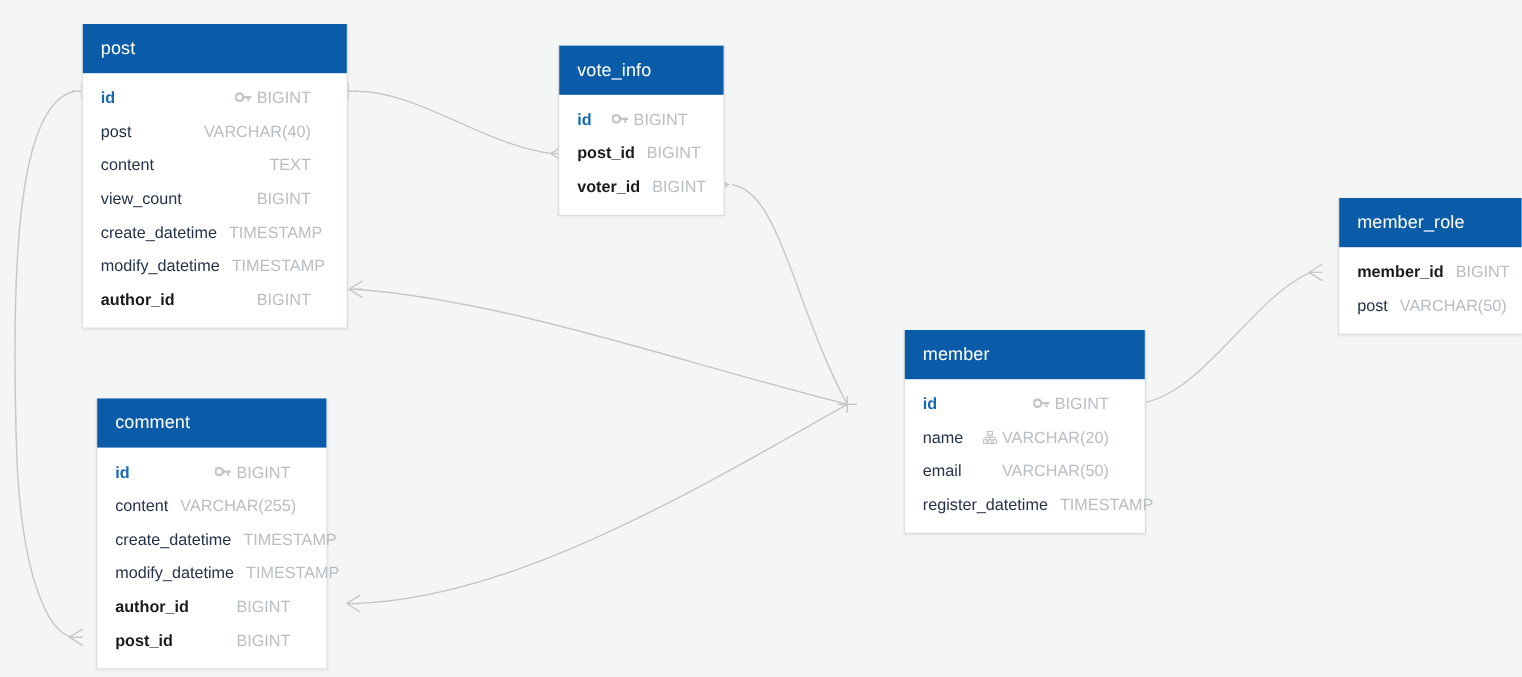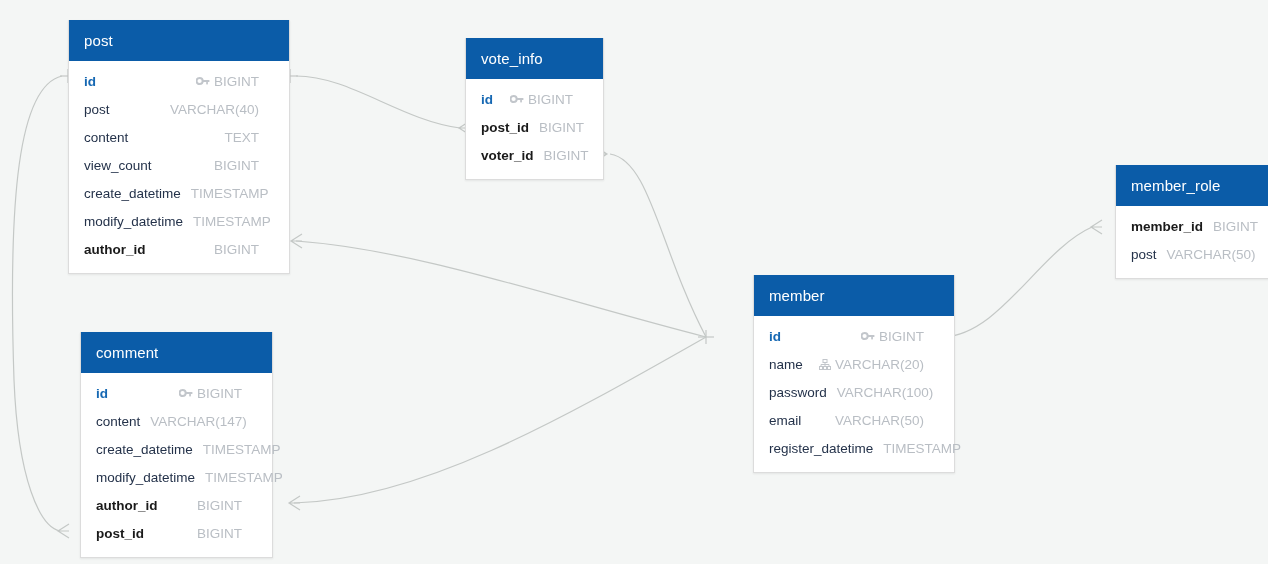--- a/index.html
+++ b/index.html
@@ -229,27 +229,20 @@
                   <rect x="4" y="0.5" width="4" height="3" fill="none" stroke="#c2c6cb" stroke-width="1"></rect>
                   <rect x="0.5" y="7.5" width="3" height="3" fill="none" stroke="#c2c6cb" stroke-width="1"></rect>
                   <rect x="4.5" y="7.5" width="3" height="3" fill="none" stroke="#c2c6cb" stroke-width="1"></rect>
                   <rect x="8.5" y="7.5" width="3" height="3" fill="none" stroke="#c2c6cb" stroke-width="1"></rect>
                   <path d="M6 3.5 V5.5 M2 7.5 V5.5 H10 V7.5 M6 5.5 V7.5" fill="none" stroke="#c2c6cb" stroke-width="1"></path>
                 </svg></span>
               <span>VARCHAR(20)</span>
             </span>
           </div>
           <div class="row">
-            <span class="col-name">password</span>
-            <span class="col-spacer"></span>
-            <span class="col-type">
-              <span>VARCHAR(100)</span>
-            </span>
-          </div>
-          <div class="row">
             <span class="col-name">email</span>
             <span class="col-spacer"></span>
             <span class="col-type">
               <span>VARCHAR(50)</span>
             </span>
           </div>
           <div class="row">
             <span class="col-name">register_datetime</span>
             <span class="col-spacer"></span>
             <span class="col-type">
@@ -270,21 +263,21 @@
                   <rect x="6" y="4" width="7.4" height="2" fill="#c2c6cb"></rect>
                   <rect x="10.2" y="6" width="1.7" height="2.4" fill="#c2c6cb"></rect>
                 </svg></span>
               <span>BIGINT</span>
             </span>
           </div>
           <div class="row">
             <span class="col-name">content</span>
             <span class="col-spacer"></span>
             <span class="col-type">
-              <span>VARCHAR(147)</span>
+              <span>VARCHAR(255)</span>
             </span>
           </div>
           <div class="row">
             <span class="col-name">create_datetime</span>
             <span class="col-spacer"></span>
             <span class="col-type">
               <span>TIMESTAMP</span>
             </span>
           </div>
           <div class="row">

